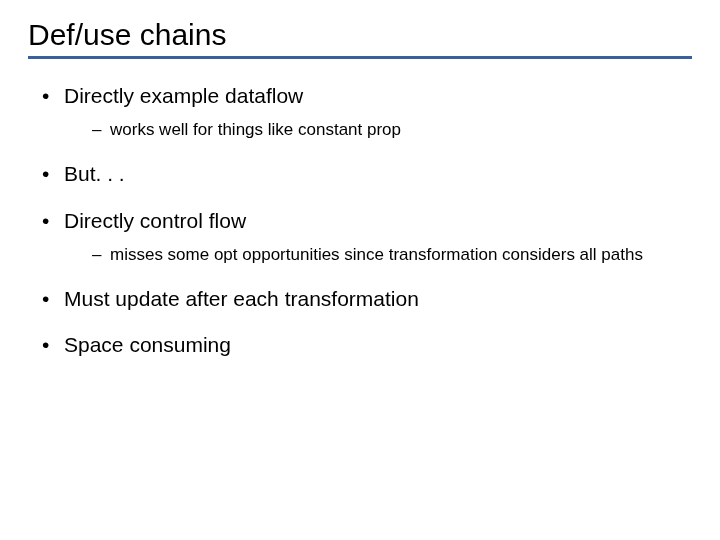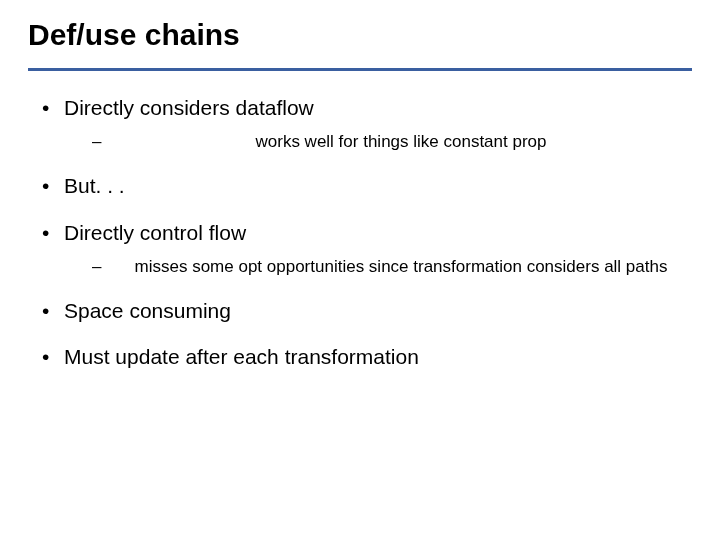--- a/index.html
+++ b/index.html
@@ -1,48 +1,48 @@
 <!DOCTYPE html>
 <html><head>
 <meta charset="utf-8">
 <style>
   * { margin: 0; padding: 0; box-sizing: border-box; }
   html, body { width: 720px; height: 540px; background: #fff; font-family: Arial, Helvetica, sans-serif; color: #000; }
   .slide { width: 720px; height: 540px; padding: 18px 28px 20px 28px; position: relative; }
-  .title { font-size: 30px; font-weight: bold; margin-bottom: 16px; }
+  .title { font-size: 30px; font-weight: normal; margin-bottom: 4px; }
   .rule { border: none; border-top: 3px solid #3a5fa0; margin-bottom: 24px; }
   ul.lvl1 { list-style: none; padding-left: 14px; }
   ul.lvl1 > li { font-size: 21px; margin-bottom: 20px; position: relative; padding-left: 22px; line-height: 1.25; }
   ul.lvl1 > li::before { content: "•"; position: absolute; left: 0; top: 0; font-size: 21px; }
-  ul.lvl2 { list-style: none; padding-left: 28px; margin-top: 10px; text-align: center; }
+  ul.lvl2 { list-style: none; padding-left: 28px; margin-top: 10px; }
   ul.lvl2 > li { font-size: 17px; margin-bottom: 6px; position: relative; padding-left: 18px; line-height: 1.3; }
   ul.lvl2 > li::before { content: "–"; position: absolute; left: 0; top: 0; }
 </style>
 </head>
 <body>
 
 <div class="slide">
   <h1 class="title">Def/use chains</h1>
   <hr class="rule">
   <ul class="lvl1">
     <li>
-      <span>Directly considers dataflow</span>
+      <span>Directly example dataflow</span>
       <ul class="lvl2">
         <li>works well for things like constant prop</li>
       </ul>
     </li>
     <li>
       <span>But. . .</span>
     </li>
     <li>
       <span>Directly control flow</span>
       <ul class="lvl2">
         <li>misses some opt opportunities since transformation considers all paths</li>
       </ul>
     </li>
     <li>
-      <span>Space consuming</span>
+      <span>Must update after each transformation</span>
     </li>
     <li>
-      <span>Must update after each transformation</span>
+      <span>Space consuming</span>
     </li>
   </ul>
 </div>
 
 </body></html>

